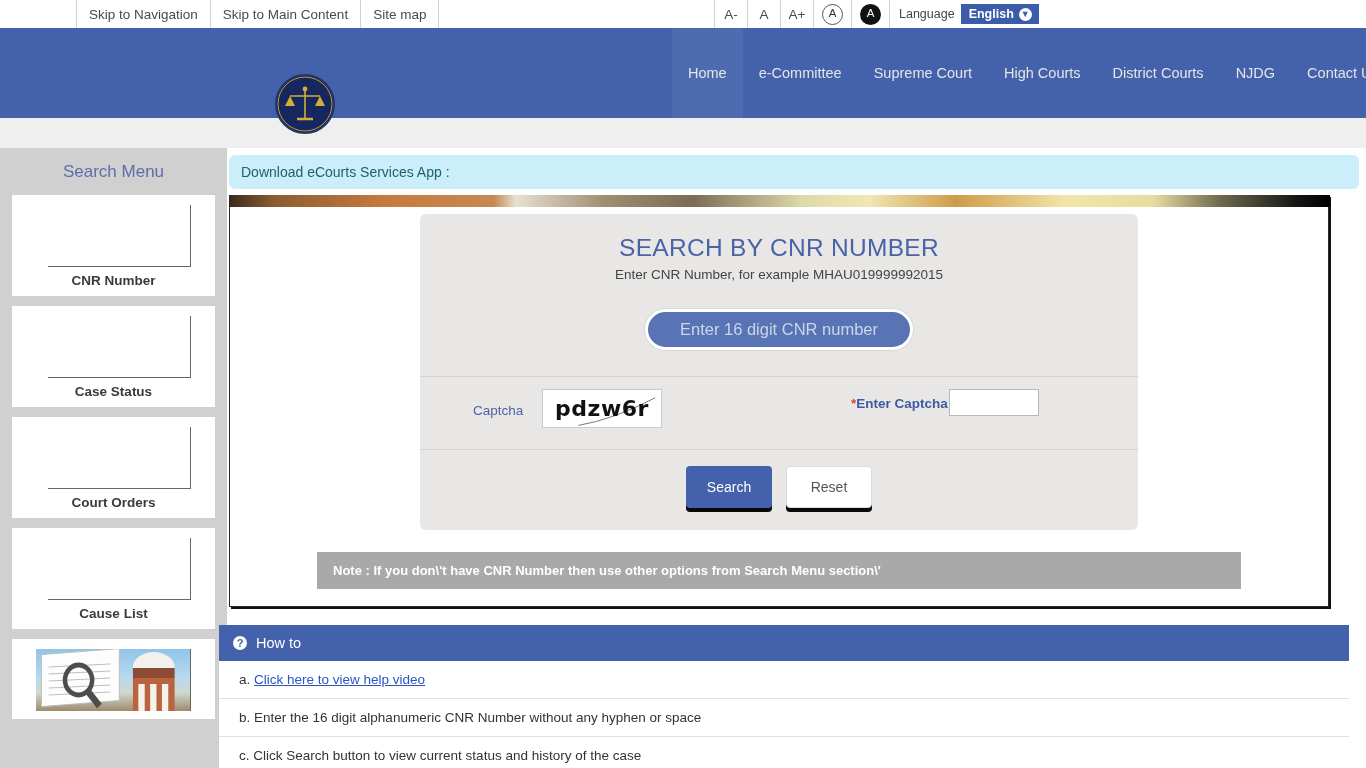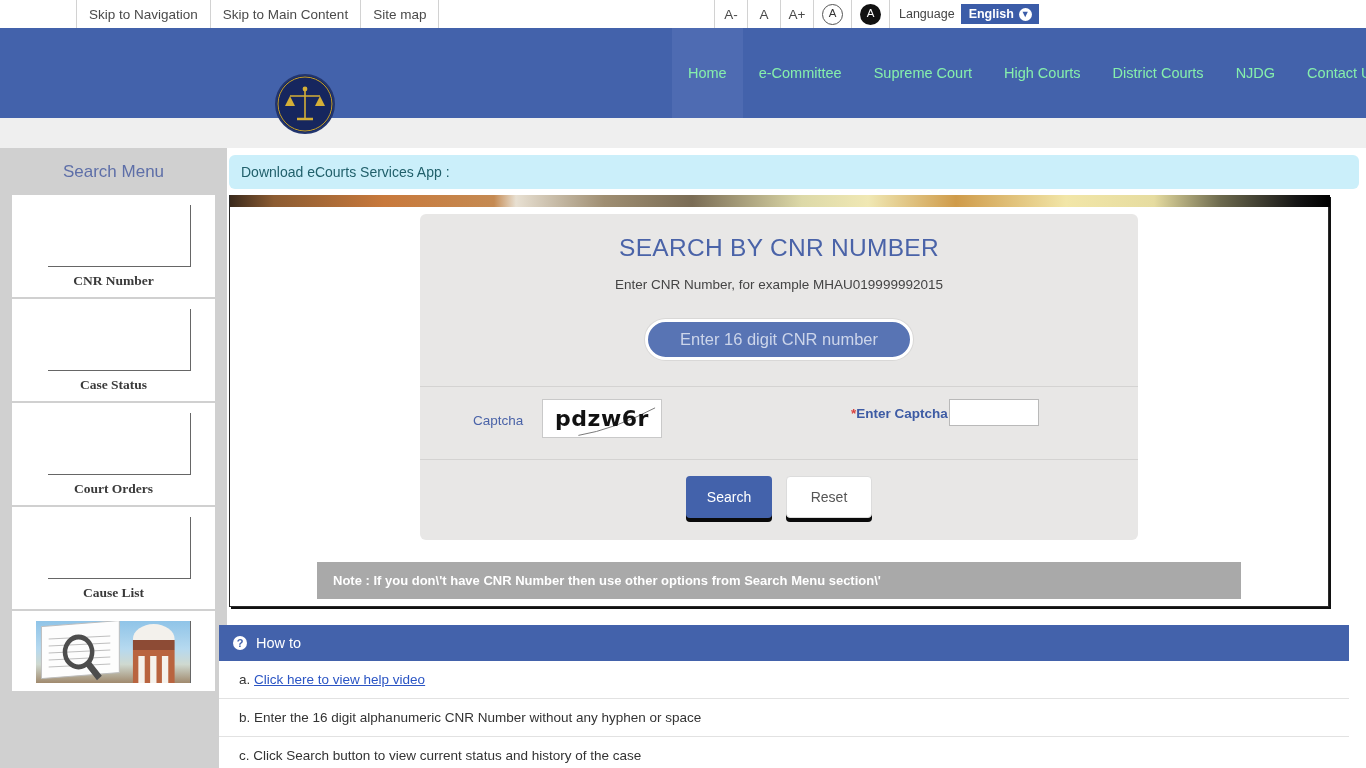--- a/index.html
+++ b/index.html
@@ -96,21 +96,21 @@
     overflow: hidden;
   }
   .nav {
     position: absolute; left: 672px; top: 0; right: 0; bottom: 0;
     display: flex; align-items: center;
   }
   .nav-item {
     height: 100%;
     display: flex; align-items: center;
     padding: 0 16px;
-    color: #86efac;
+    color: #e5e5e5;
     font-size: 14.5px;
     white-space: nowrap;
     text-decoration: none;
   }
   .nav-item.active { background: #4e6bb2; }
 
   .subheader { height: 30px; background: #efefef; }
 
   
   .page { display: flex; align-items: flex-end; height: 620px; }
@@ -123,23 +123,22 @@
     height: 620px;
   }
   .sidebar-title {
     text-align: center;
     color: #5e6fa8;
     font-size: 17px;
     padding: 14px 0 13px 0;
   }
   .menu-card {
     background: #ffffff;
-    margin-bottom: 2px;
+    margin-bottom: 10px;
     padding: 10px 10px 8px 10px;
-    font-family: Liberation Serif, serif;
   }
   .card-thumb {
     height: 62px;
     position: relative;
     margin: 0 14px 0 14px;
   }
   .card-thumb::after {
     content: "";
     position: absolute;
     right: 0; top: 0; bottom: 0; left: 12px;
@@ -207,21 +206,21 @@
     margin: 7px auto 0 auto;
     background: #e8e7e6;
     border-radius: 6px;
     overflow: hidden;
   }
   .sb-section-1 { padding: 20px 0 26px 0; text-align: center; }
   .sb-title {
     color: #4a63a8;
     font-size: 24.5px;
     letter-spacing: 0.3px;
-    margin-bottom: 15px;
+    margin-bottom: 5px;
   }
   .sb-sub { color: #444; font-size: 13.5px; margin-bottom: 7px; }
   .cnr-input {
     width: 268px; height: 41px;
     border-radius: 21px;
     background: #5874b4;
     border: 3px solid #ffffff;
     color: #ccd5ea;
     font-size: 16.5px;
     text-align: center;

